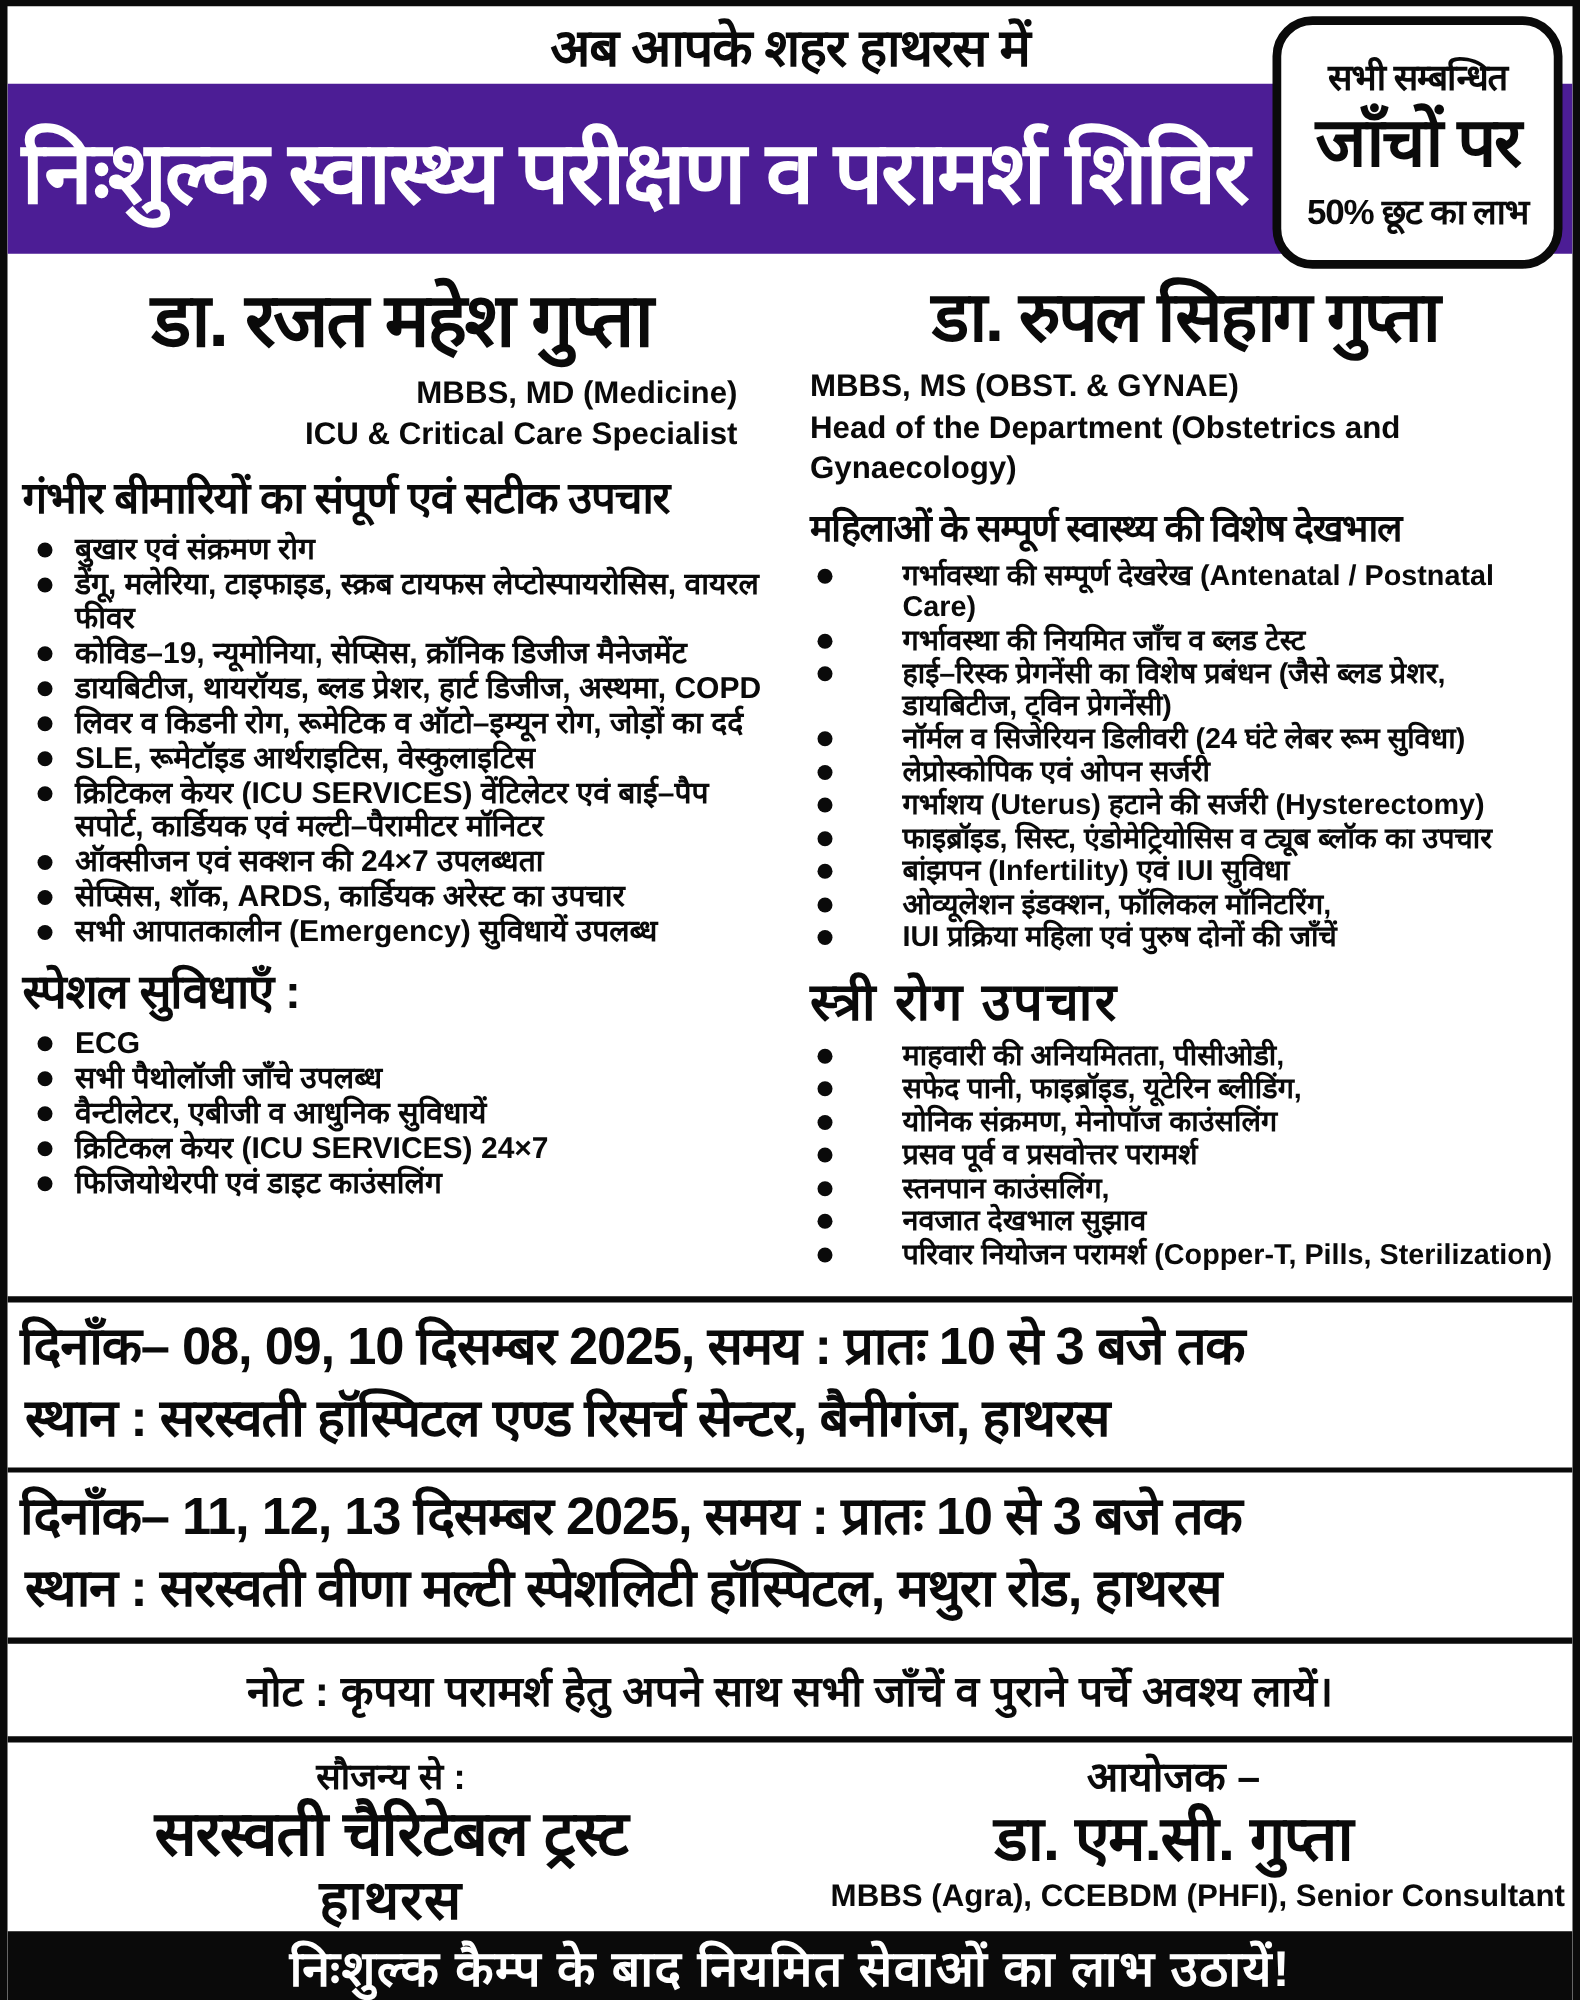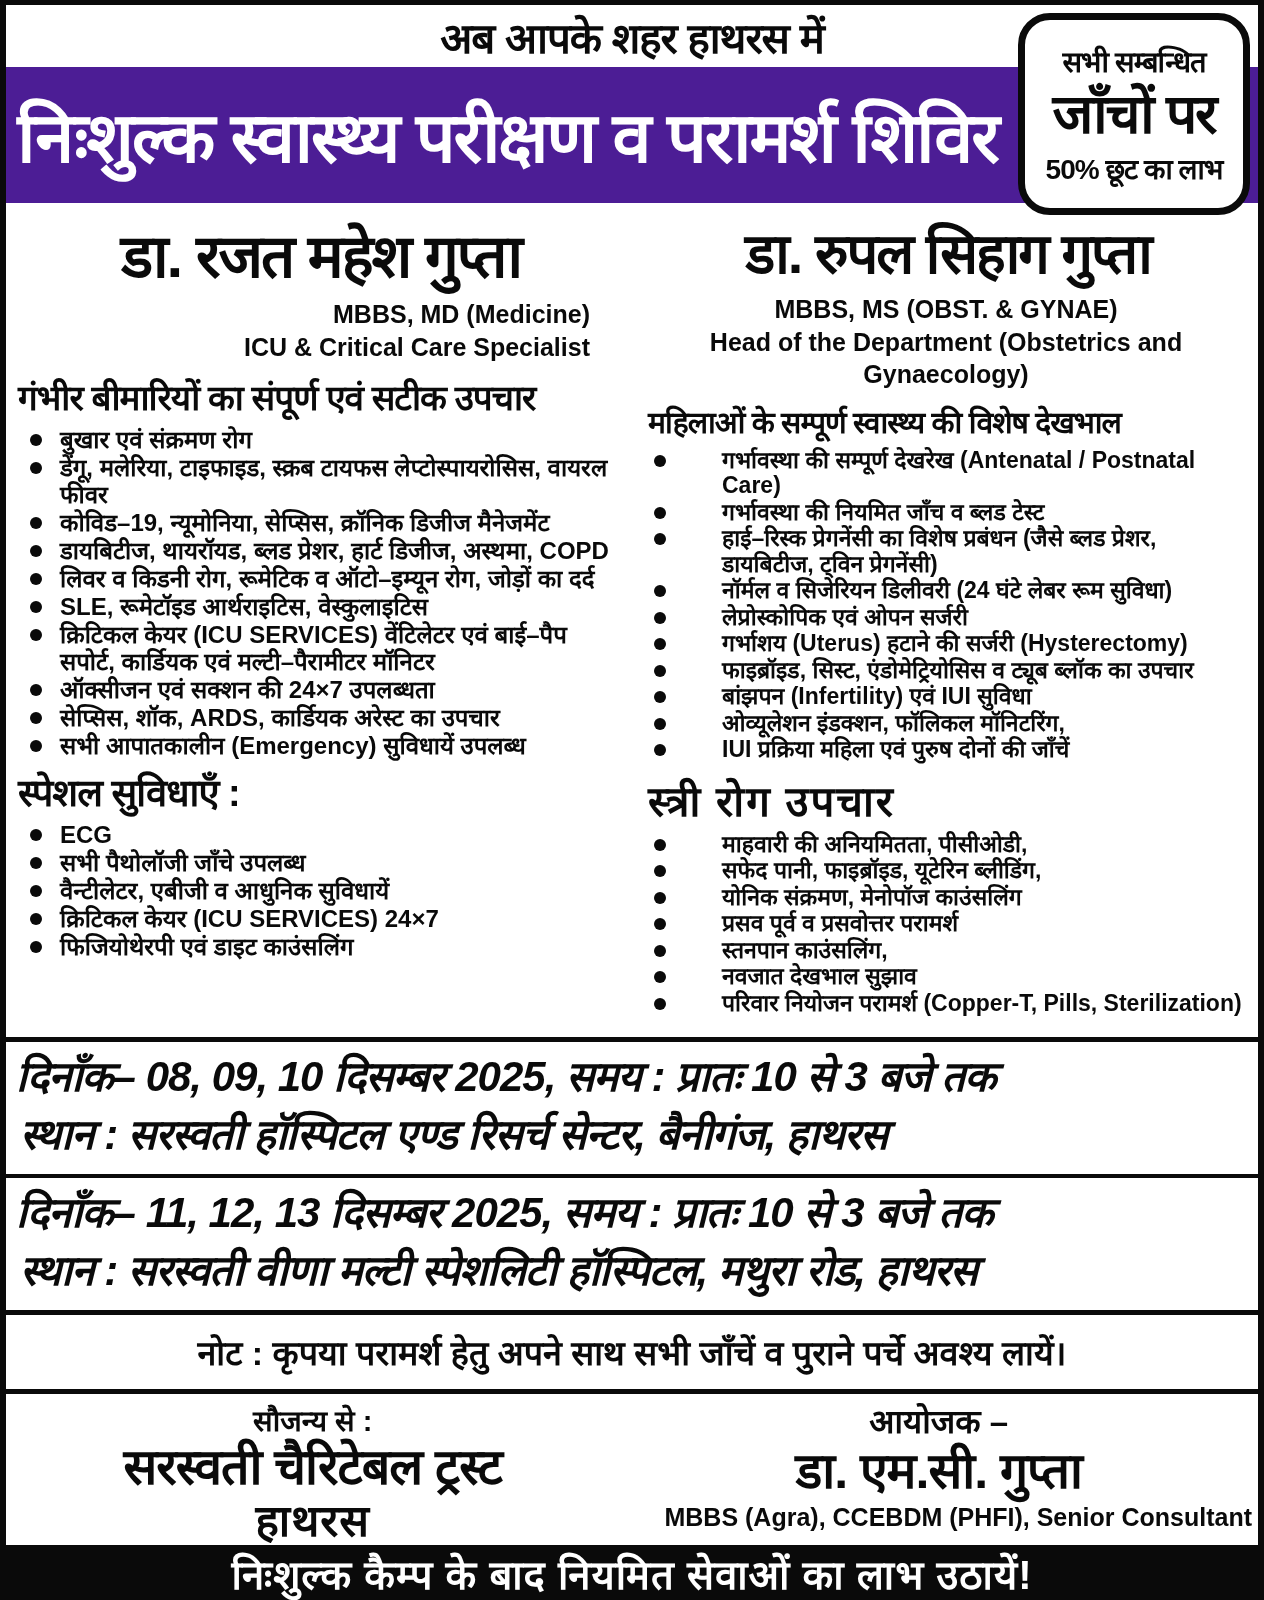--- a/index.html
+++ b/index.html
@@ -56,21 +56,21 @@
   .col { width:50%; padding:6px 8px 0 12px; }
   .col.right-col { padding-left:16px; padding-right:10px; }
   .doc-name {
     text-align:center;
     font-size:60px; font-weight:bold; letter-spacing:-2px;
     line-height:1.25; margin-top:10px;
     white-space:nowrap;
   }
   .doc-name.small { font-size:56px; }
   .doc-creds-left { text-align:right; padding-right:34px; margin-top:4px; }
-  .doc-creds-right { text-align:center; padding-right:4px; margin-top:4px; }
+  .doc-creds-right { text-align:left; padding-right:4px; margin-top:4px; }
   .cred-line { font-size:25px; font-weight:bold; line-height:1.3; }
   .sec-head {
     font-size:35px; font-weight:bold; letter-spacing:-1px;
     margin:10px 0 6px 0; white-space:nowrap;
   }
   .sec-head.rsize { font-size:30px; }
   .sub-head {
     font-size:38px; font-weight:bold; letter-spacing:-1px;
     margin:6px 0 4px 0;
   }
@@ -85,21 +85,21 @@
   ul.blist .dot {
     flex:0 0 auto;
     width:12px; height:12px; border-radius:50%;
     background:#0a0a0a;
     margin:8px 18px 0 12px;
   }
   .right-col ul.blist .dot { margin:7px 14px 0 6px; }
   ul.blist .txt { flex:1 1 auto; }
   
   .schedule { border-top:5px solid #0a0a0a; }
-  .schedule-block { padding:6px 10px 10px 10px;font-style:italic; }
+  .schedule-block { padding:6px 10px 10px 10px; }
   .schedule-block + .schedule-block { border-top:4px solid #0a0a0a; }
   .sched-date, .sched-venue {
     font-size:42px; font-weight:bold; letter-spacing:-1px;
     line-height:58px; white-space:nowrap;
   }
   .sched-venue { padding-left:4px; }
   
   .note {
     border-top:5px solid #0a0a0a;
     border-bottom:5px solid #0a0a0a;

